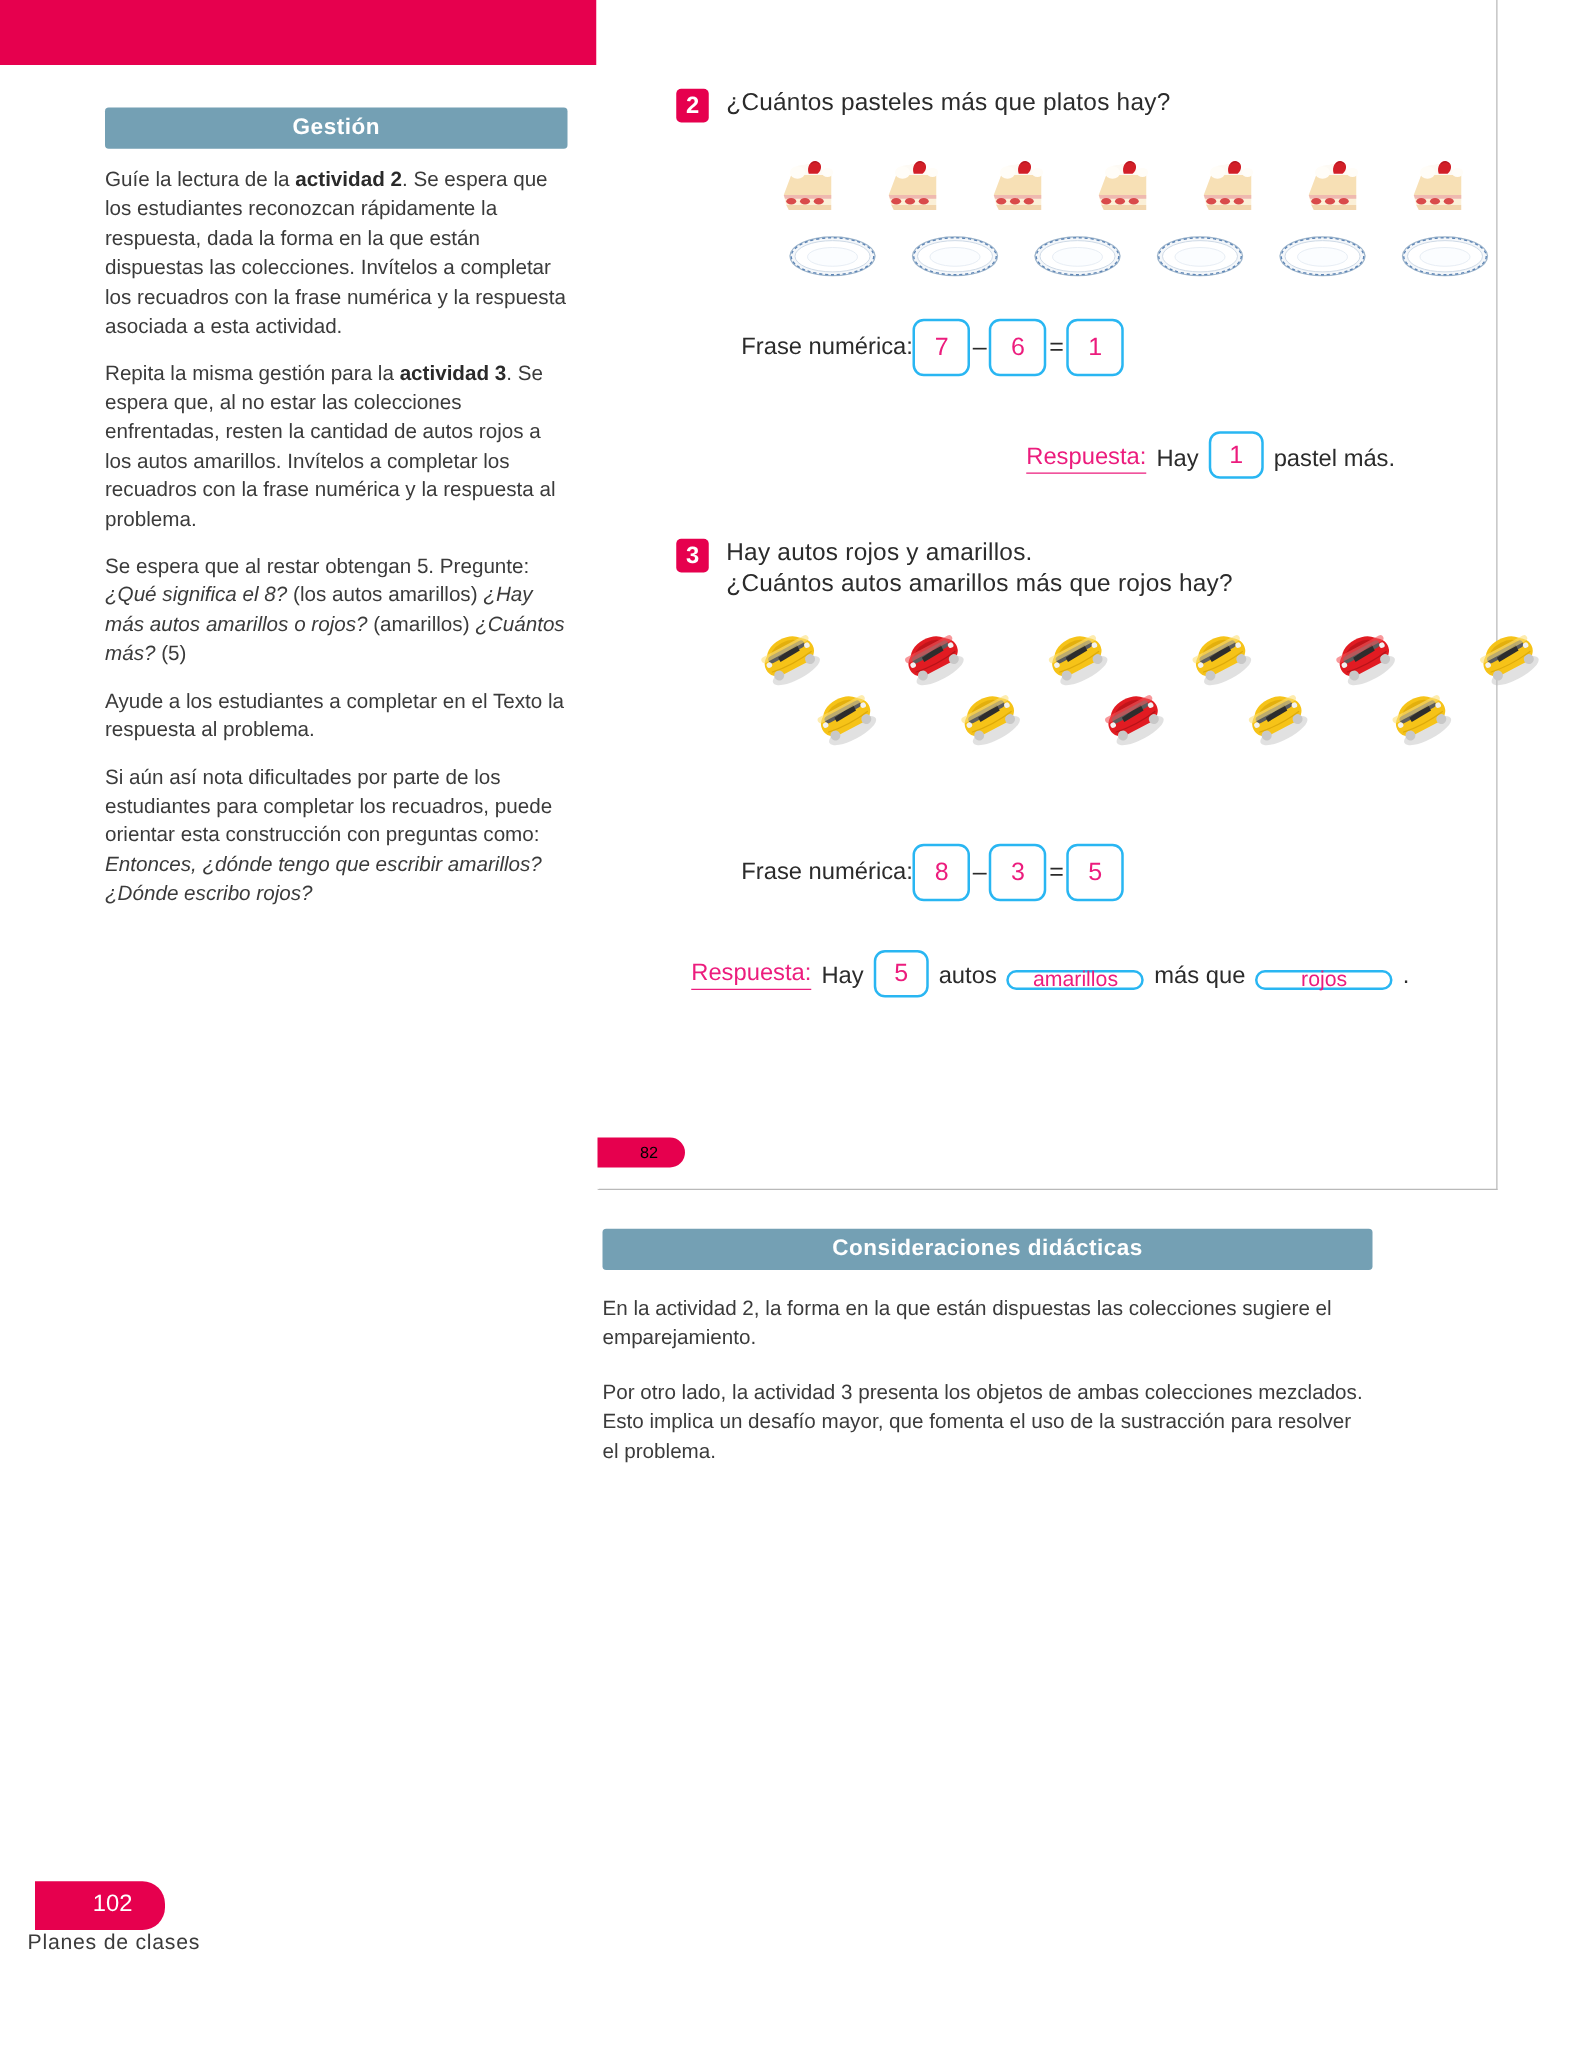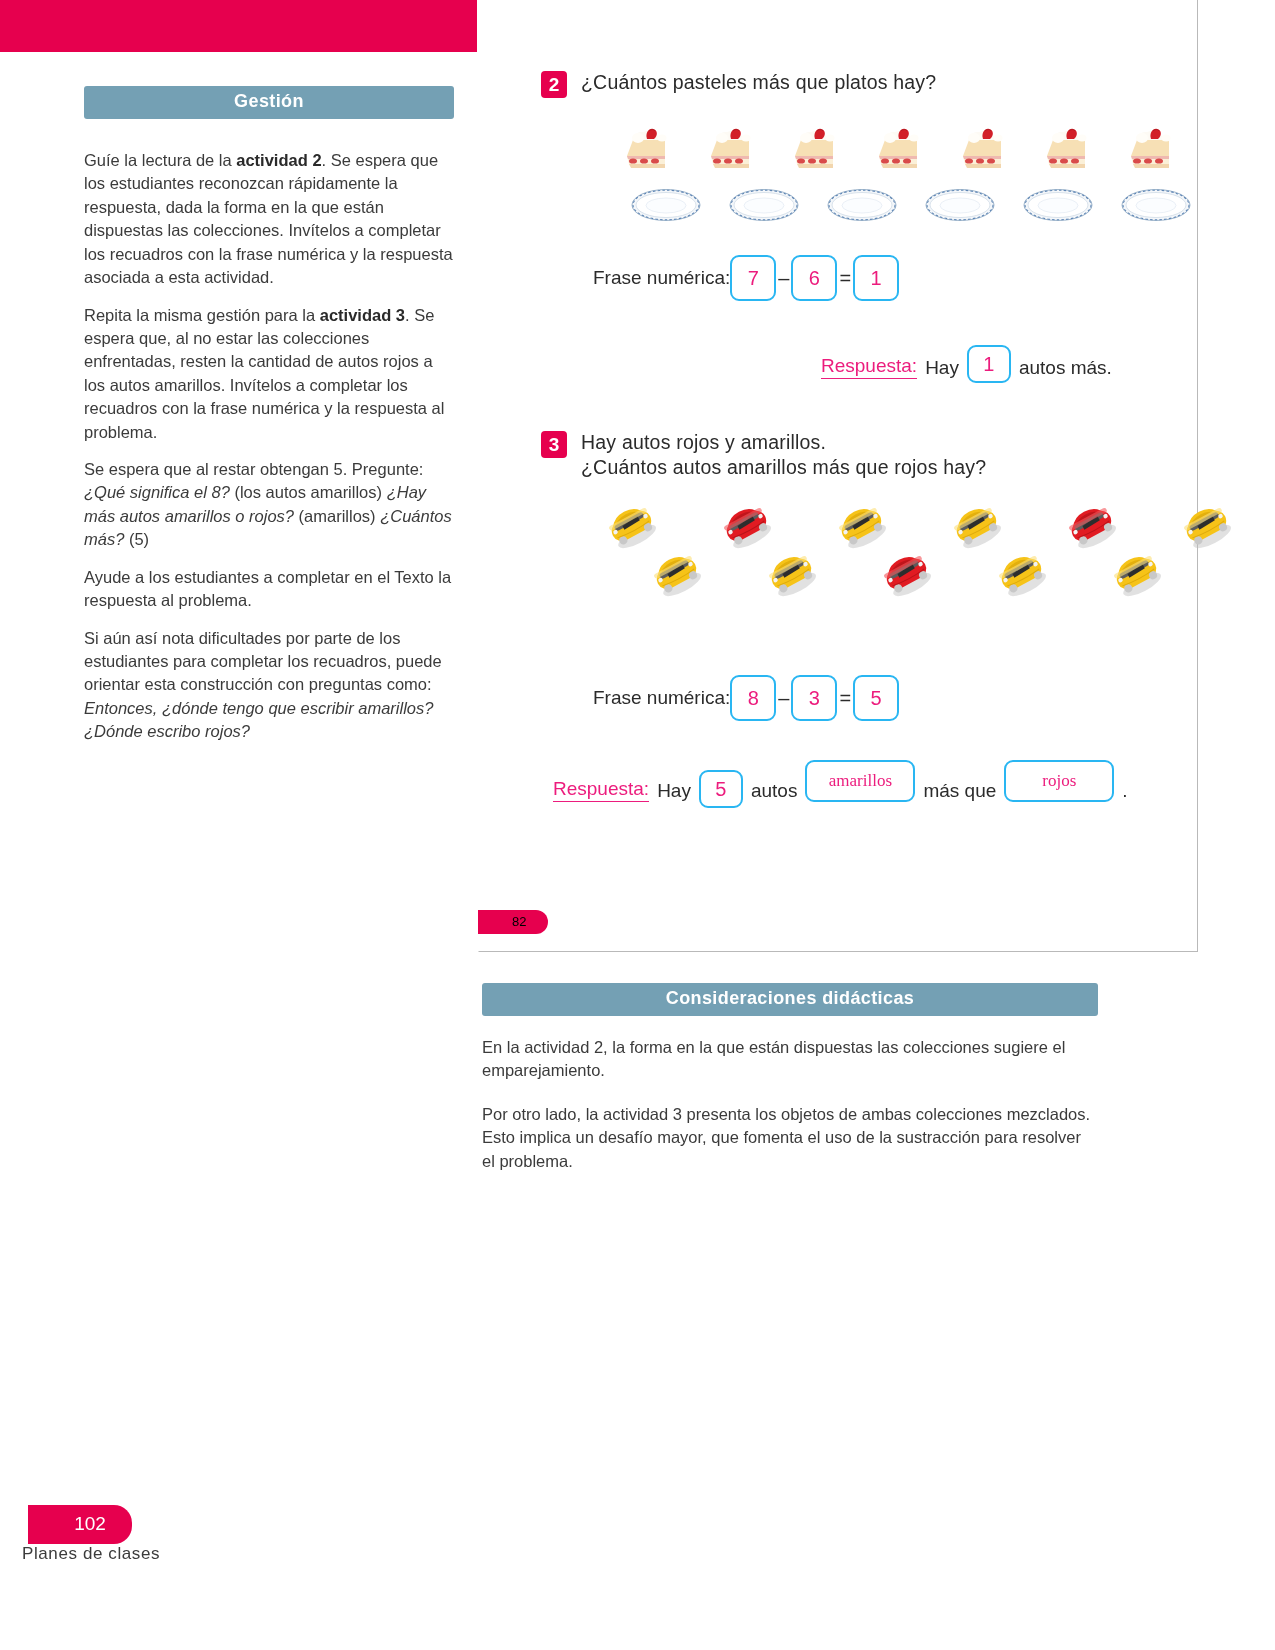--- a/index.html
+++ b/index.html
@@ -34,21 +34,21 @@
   }
   .section-header {
     background: #74a0b4;
     color: #ffffff;
     text-align: center;
     font-size: 18px;
     font-weight: bold;
     letter-spacing: .4px;
     padding: 5px 0 7px 0;
     border-radius: 3px;
-    margin-bottom: 30px;
+    margin-bottom: 14px;
   }
   .body-text {
     font-size: 16.5px;
     line-height: 1.42;
     color: #3b3b3b;
     margin: 0 0 14px 0;
     text-align: left;
   }
   .body-text b { font-weight: bold; color: #2a2a2a; }
   .body-text i { font-style: italic; }
@@ -140,25 +140,24 @@
     font-size: 19px;
     color: #2b2b2b;
     text-align: center;
   }
   .respuesta-label {
     color: #ec1c7d;
     border-bottom: 1.5px solid #ec1c7d;
     padding-bottom: 1px;
   }
   .box-word {
-    height: 42px;
+    height: 16px;
     min-width: 110px;
     padding: 0 12px;
     font-size: 17px;
-    font-family: Liberation Serif, serif;
   }
   .box-small { width: 44px; height: 38px; font-size: 20px; }
 
   
   .car-area { position: absolute; }
   .car-row { position: absolute; display: flex; }
 
   
   .page-pill {
     position: absolute;
@@ -376,21 +375,21 @@
       <span class="op">–</span>
       <span class="box box-num">6</span>
       <span class="op">=</span>
       <span class="box box-num">1</span>
     </div>
 
     <div class="respuesta-line" style="position:absolute; left:280px; top:275px;">
       <span class="respuesta-label">Respuesta:</span>
       <span>Hay</span>
       <span class="box box-small" style="margin-bottom:-4px;">1</span>
-      <span>autos más.</span>
+      <span>pastel más.</span>
     </div>
   </div>
 
   <div class="act" style="left:62px; top:430px; width:630px;">
     <div class="act-head">
       <div class="act-num">3</div>
       <div class="act-q">
         <div>Hay autos rojos y amarillos.</div>
         <div>¿Cuántos autos amarillos más que rojos hay?</div>
       </div>

